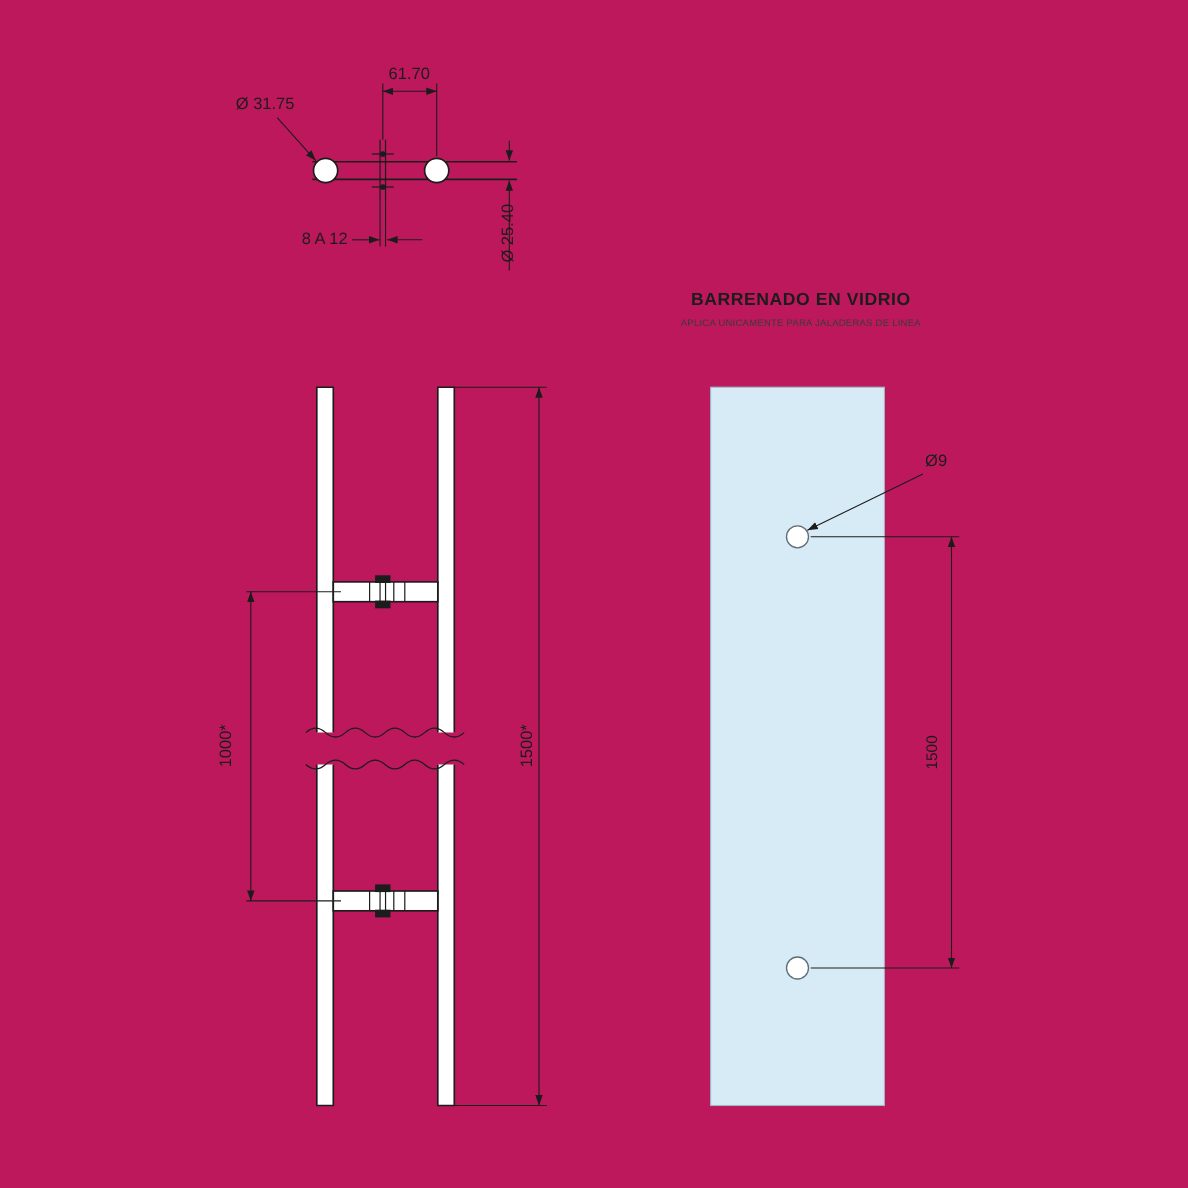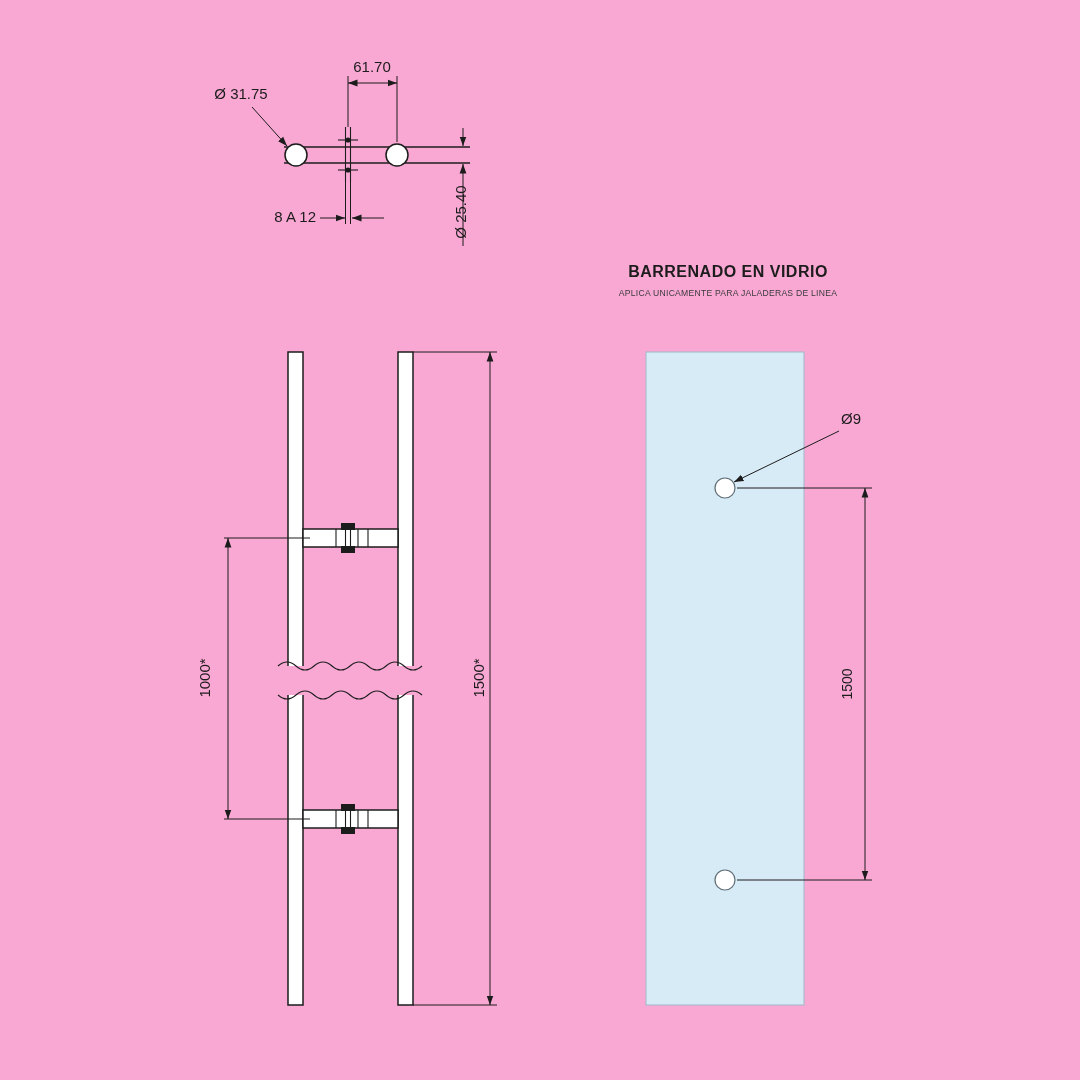--- a/index.html
+++ b/index.html
@@ -1,16 +1,16 @@
 <!DOCTYPE html>
 <html style="--line: #1c1c1c;"><head>
 <meta charset="utf-8">
 <style>
   html,body{margin:0;padding:0;background:#ffffff;}
-  .canvas{width:1080px;height:1080px;position:relative;background:#f9a8d4;overflow:hidden;text-align:center;}
+  .canvas{width:1080px;height:1080px;position:relative;background:#be185d;overflow:hidden;text-align:center;}
   svg{display:block;}
   .geo{stroke:var(--line,#1c1c1c);fill:none;stroke-width:1.5;stroke-linecap:butt;}
   .geo-thin{stroke:var(--line,#1c1c1c);fill:none;stroke-width:1.1;}
   .geo-fill{stroke:var(--line,#1c1c1c);fill:#ffffff;stroke-width:1.5;}
   .dim{stroke:var(--line,#1c1c1c);fill:none;stroke-width:1;}
   .break{stroke:var(--line,#1c1c1c);fill:none;stroke-width:1.1;}
   .solid{fill:var(--line,#1c1c1c);stroke:none;}
   text{font-family:"Liberation Sans", sans-serif;fill:var(--line,#1c1c1c);}
   .dim-label{font-size:15px;}
   .dim-label-sm{font-size:14px;}

